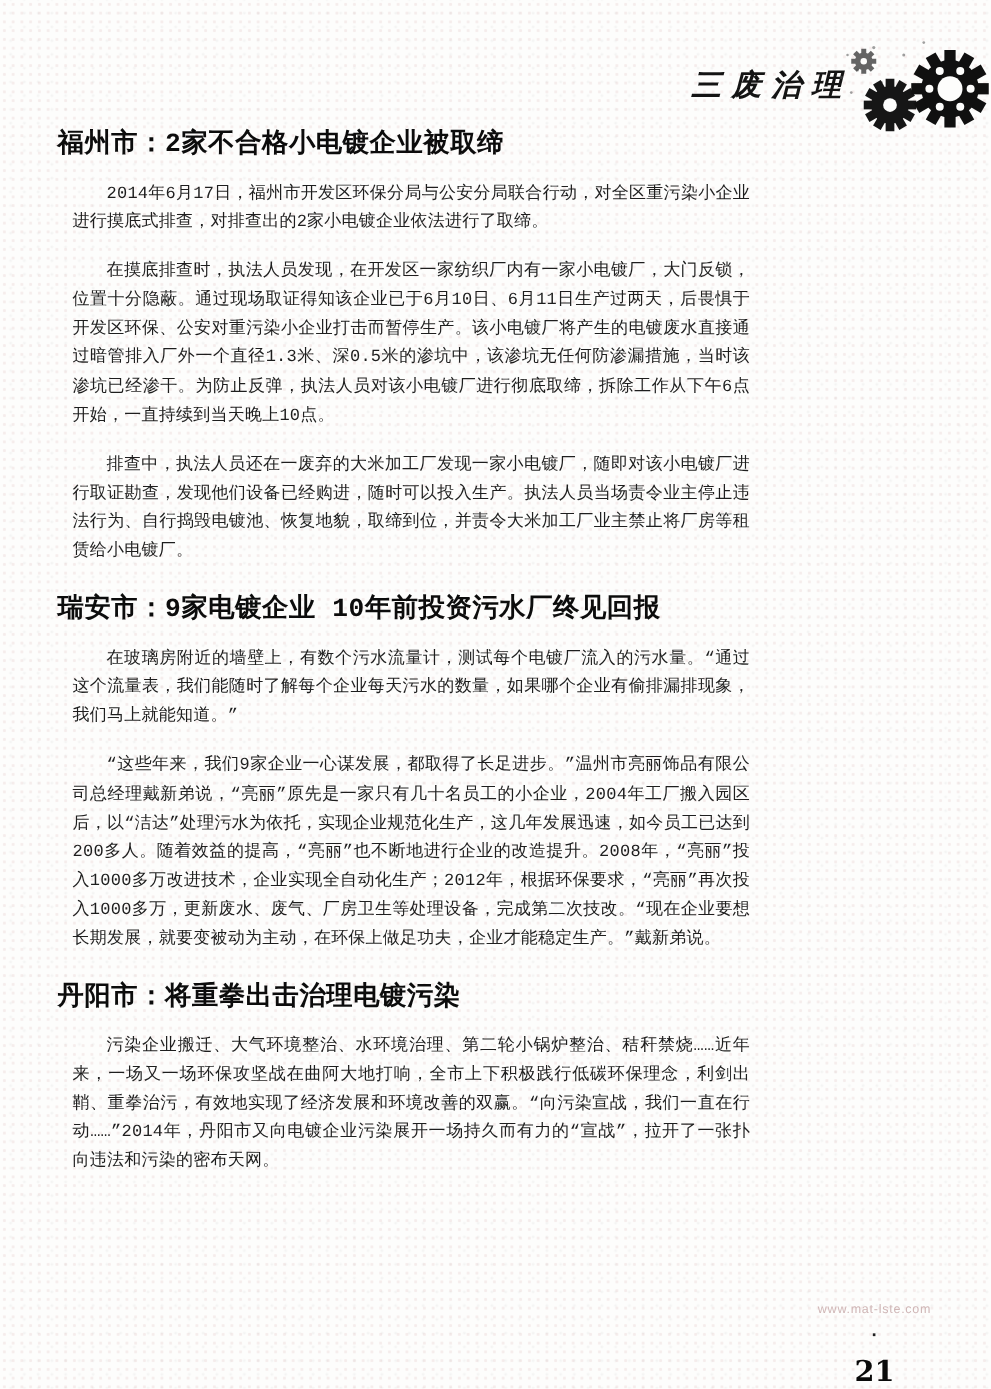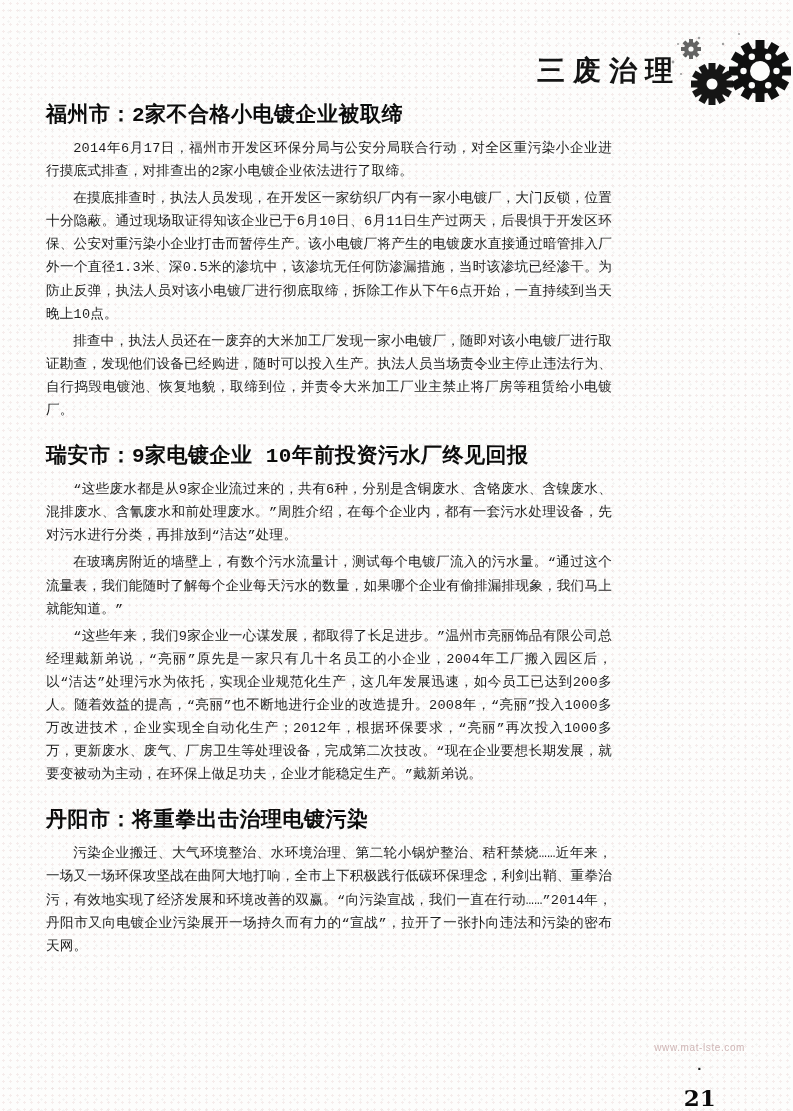--- a/index.html
+++ b/index.html
@@ -12,35 +12,35 @@
       radial-gradient(rgba(170,170,170,0.10) 1px, transparent 1.4px);
     background-size:7px 7px, 11px 11px;
     background-position:0 0, 3px 5px;
     overflow:hidden;
     font-family:"Liberation Sans","DejaVu Sans",sans-serif;
     color:#1d1d1d;
   }
   .page-header{position:absolute;top:0;left:0;right:0;height:120px;}
   .section-title{
     position:absolute;top:52px;right:112px;
-    font-size:28px;font-weight:700;
+    font-size:24px;font-style:italic;font-weight:700;
     letter-spacing:8px;color:#141414;white-space:nowrap;
   }
   .gears{position:absolute;top:16px;right:0;width:140px;height:102px;}
   .content{
     position:absolute;left:42px;top:100px;width:574px;
   }
   .headline{
     font-size:21px;font-weight:900;color:#0c0c0c;
     margin:0 0 9px 4px;letter-spacing:0.5px;white-space:nowrap;
   }
   article{margin:0 0 17px 0;font-family:Liberation Mono, monospace;}
   article + article .headline{margin-top:19px;}
   .body-par{
-    margin:4px;font-size:13.6px;line-height:23.1px;
+    margin:16px;font-size:13.6px;line-height:23.1px;
     text-align:justify;text-indent:2em;color:#1e1e1e;
     letter-spacing:0.2px;
   }
   .page-footer{
     position:absolute;top:1042px;right:48px;
     display:flex;align-items:center;gap:7px;flex-direction:column;
   }
   .watermark{
     color:#cfb6b6;font-size:10px;letter-spacing:0.6px;
   }
@@ -139,21 +139,20 @@
 
     <article>
       <h2 class="headline">福州市：2家不合格小电镀企业被取缔</h2>
       <p class="body-par">2014年6月17日，福州市开发区环保分局与公安分局联合行动，对全区重污染小企业进行摸底式排查，对排查出的2家小电镀企业依法进行了取缔。</p>
       <p class="body-par">在摸底排查时，执法人员发现，在开发区一家纺织厂内有一家小电镀厂，大门反锁，位置十分隐蔽。通过现场取证得知该企业已于6月10日、6月11日生产过两天，后畏惧于开发区环保、公安对重污染小企业打击而暂停生产。该小电镀厂将产生的电镀废水直接通过暗管排入厂外一个直径1.3米、深0.5米的渗坑中，该渗坑无任何防渗漏措施，当时该渗坑已经渗干。为防止反弹，执法人员对该小电镀厂进行彻底取缔，拆除工作从下午6点开始，一直持续到当天晚上10点。</p>
       <p class="body-par">排查中，执法人员还在一废弃的大米加工厂发现一家小电镀厂，随即对该小电镀厂进行取证勘查，发现他们设备已经购进，随时可以投入生产。执法人员当场责令业主停止违法行为、自行捣毁电镀池、恢复地貌，取缔到位，并责令大米加工厂业主禁止将厂房等租赁给小电镀厂。</p>
     </article>
 
     <article>
       <h2 class="headline">瑞安市：9家电镀企业 10年前投资污水厂终见回报</h2>
-      <p class="body-par">“这些废水都是从9家企业流过来的，共有6种，分别是含铜废水、含铬废水、含镍废水、混排废水、含氰废水和前处理废水。”周胜介绍，在每个企业内，都有一套污水处理设备，先对污水进行分类，再排放到“洁达”处理。</p>
       <p class="body-par">在玻璃房附近的墙壁上，有数个污水流量计，测试每个电镀厂流入的污水量。“通过这个流量表，我们能随时了解每个企业每天污水的数量，如果哪个企业有偷排漏排现象，我们马上就能知道。”</p>
       <p class="body-par">“这些年来，我们9家企业一心谋发展，都取得了长足进步。”温州市亮丽饰品有限公司总经理戴新弟说，“亮丽”原先是一家只有几十名员工的小企业，2004年工厂搬入园区后，以“洁达”处理污水为依托，实现企业规范化生产，这几年发展迅速，如今员工已达到200多人。随着效益的提高，“亮丽”也不断地进行企业的改造提升。2008年，“亮丽”投入1000多万改进技术，企业实现全自动化生产；2012年，根据环保要求，“亮丽”再次投入1000多万，更新废水、废气、厂房卫生等处理设备，完成第二次技改。“现在企业要想长期发展，就要变被动为主动，在环保上做足功夫，企业才能稳定生产。”戴新弟说。</p>
     </article>
 
     <article>
       <h2 class="headline">丹阳市：将重拳出击治理电镀污染</h2>
       <p class="body-par">污染企业搬迁、大气环境整治、水环境治理、第二轮小锅炉整治、秸秆禁烧……近年来，一场又一场环保攻坚战在曲阿大地打响，全市上下积极践行低碳环保理念，利剑出鞘、重拳治污，有效地实现了经济发展和环境改善的双赢。“向污染宣战，我们一直在行动……”2014年，丹阳市又向电镀企业污染展开一场持久而有力的“宣战”，拉开了一张扑向违法和污染的密布天网。</p>
 
     </article>
 

